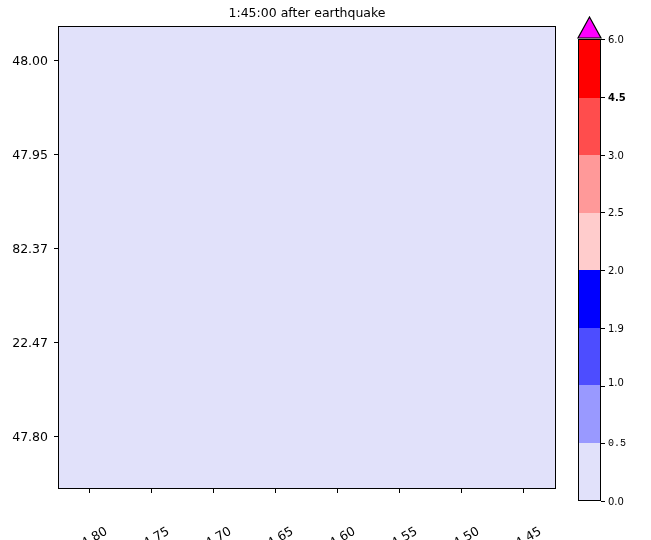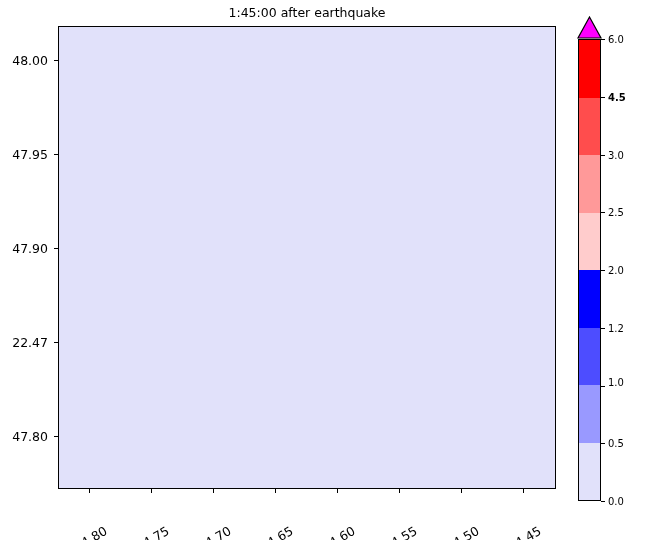--- a/index.html
+++ b/index.html
@@ -133,21 +133,21 @@
   <div id="plot-title">1:45:00 after earthquake</div>
 
   <div id="axes" style="background: rgb(225, 225, 250);"></div>
 
   <div id="y-axis">
       <div class="ytick-mark" style="top: 59.878px;"></div>
       <div class="ytick-label" style="top: 59.878px;">48.00</div>
       <div class="ytick-mark" style="top: 153.984px;"></div>
       <div class="ytick-label" style="top: 153.984px;">47.95</div>
       <div class="ytick-mark" style="top: 248.089px;"></div>
-      <div class="ytick-label" style="top: 248.089px;">47.90</div>
+      <div class="ytick-label" style="top: 248.089px;">82.37</div>
       <div class="ytick-mark" style="top: 342.195px;"></div>
       <div class="ytick-label" style="top: 342.195px;">22.47</div>
       <div class="ytick-mark" style="top: 436.301px;"></div>
       <div class="ytick-label" style="top: 436.301px;">47.80</div>
     </div>
   <div id="x-axis">
       <div class="xtick-mark" style="left: 88.9701px;"></div>
       <div class="xtick-label" style="left: 94.9701px;"><span>−124.80</span></div>
       <div class="xtick-mark" style="left: 150.91px;"></div>
       <div class="xtick-label" style="left: 156.91px;"><span>−124.75</span></div>
@@ -186,22 +186,22 @@
       <div class="cbar-tick-label" style="top: 39px;">6.0</div>
       <div class="cbar-tick-mark" style="top: 96.75px;"></div>
       <div class="cbar-tick-label" style="top: 96.75px; font-weight: bold;">4.5</div>
       <div class="cbar-tick-mark" style="top: 154.5px;"></div>
       <div class="cbar-tick-label" style="top: 154.5px;">3.0</div>
       <div class="cbar-tick-mark" style="top: 212.25px;"></div>
       <div class="cbar-tick-label" style="top: 212.25px;">2.5</div>
       <div class="cbar-tick-mark" style="top: 270px;"></div>
       <div class="cbar-tick-label" style="top: 270px;">2.0</div>
       <div class="cbar-tick-mark" style="top: 327.75px;"></div>
-      <div class="cbar-tick-label" style="top: 327.75px;">1.2</div>
+      <div class="cbar-tick-label" style="top: 327.75px;">1.9</div>
       <div class="cbar-tick-mark" style="top: 385.5px;"></div>
       <div class="cbar-tick-label" style="top: 382px;">1.0</div>
       <div class="cbar-tick-mark" style="top: 443.25px;"></div>
-      <div class="cbar-tick-label" style="top: 443.25px;">0.5</div>
+      <div class="cbar-tick-label" style="top: 443.25px; font-family: Liberation Mono, monospace;">0.5</div>
       <div class="cbar-tick-mark" style="top: 501px;"></div>
       <div class="cbar-tick-label" style="top: 501px;">0.0</div>
     </div>
 
 </div>
 
 </body></html>

